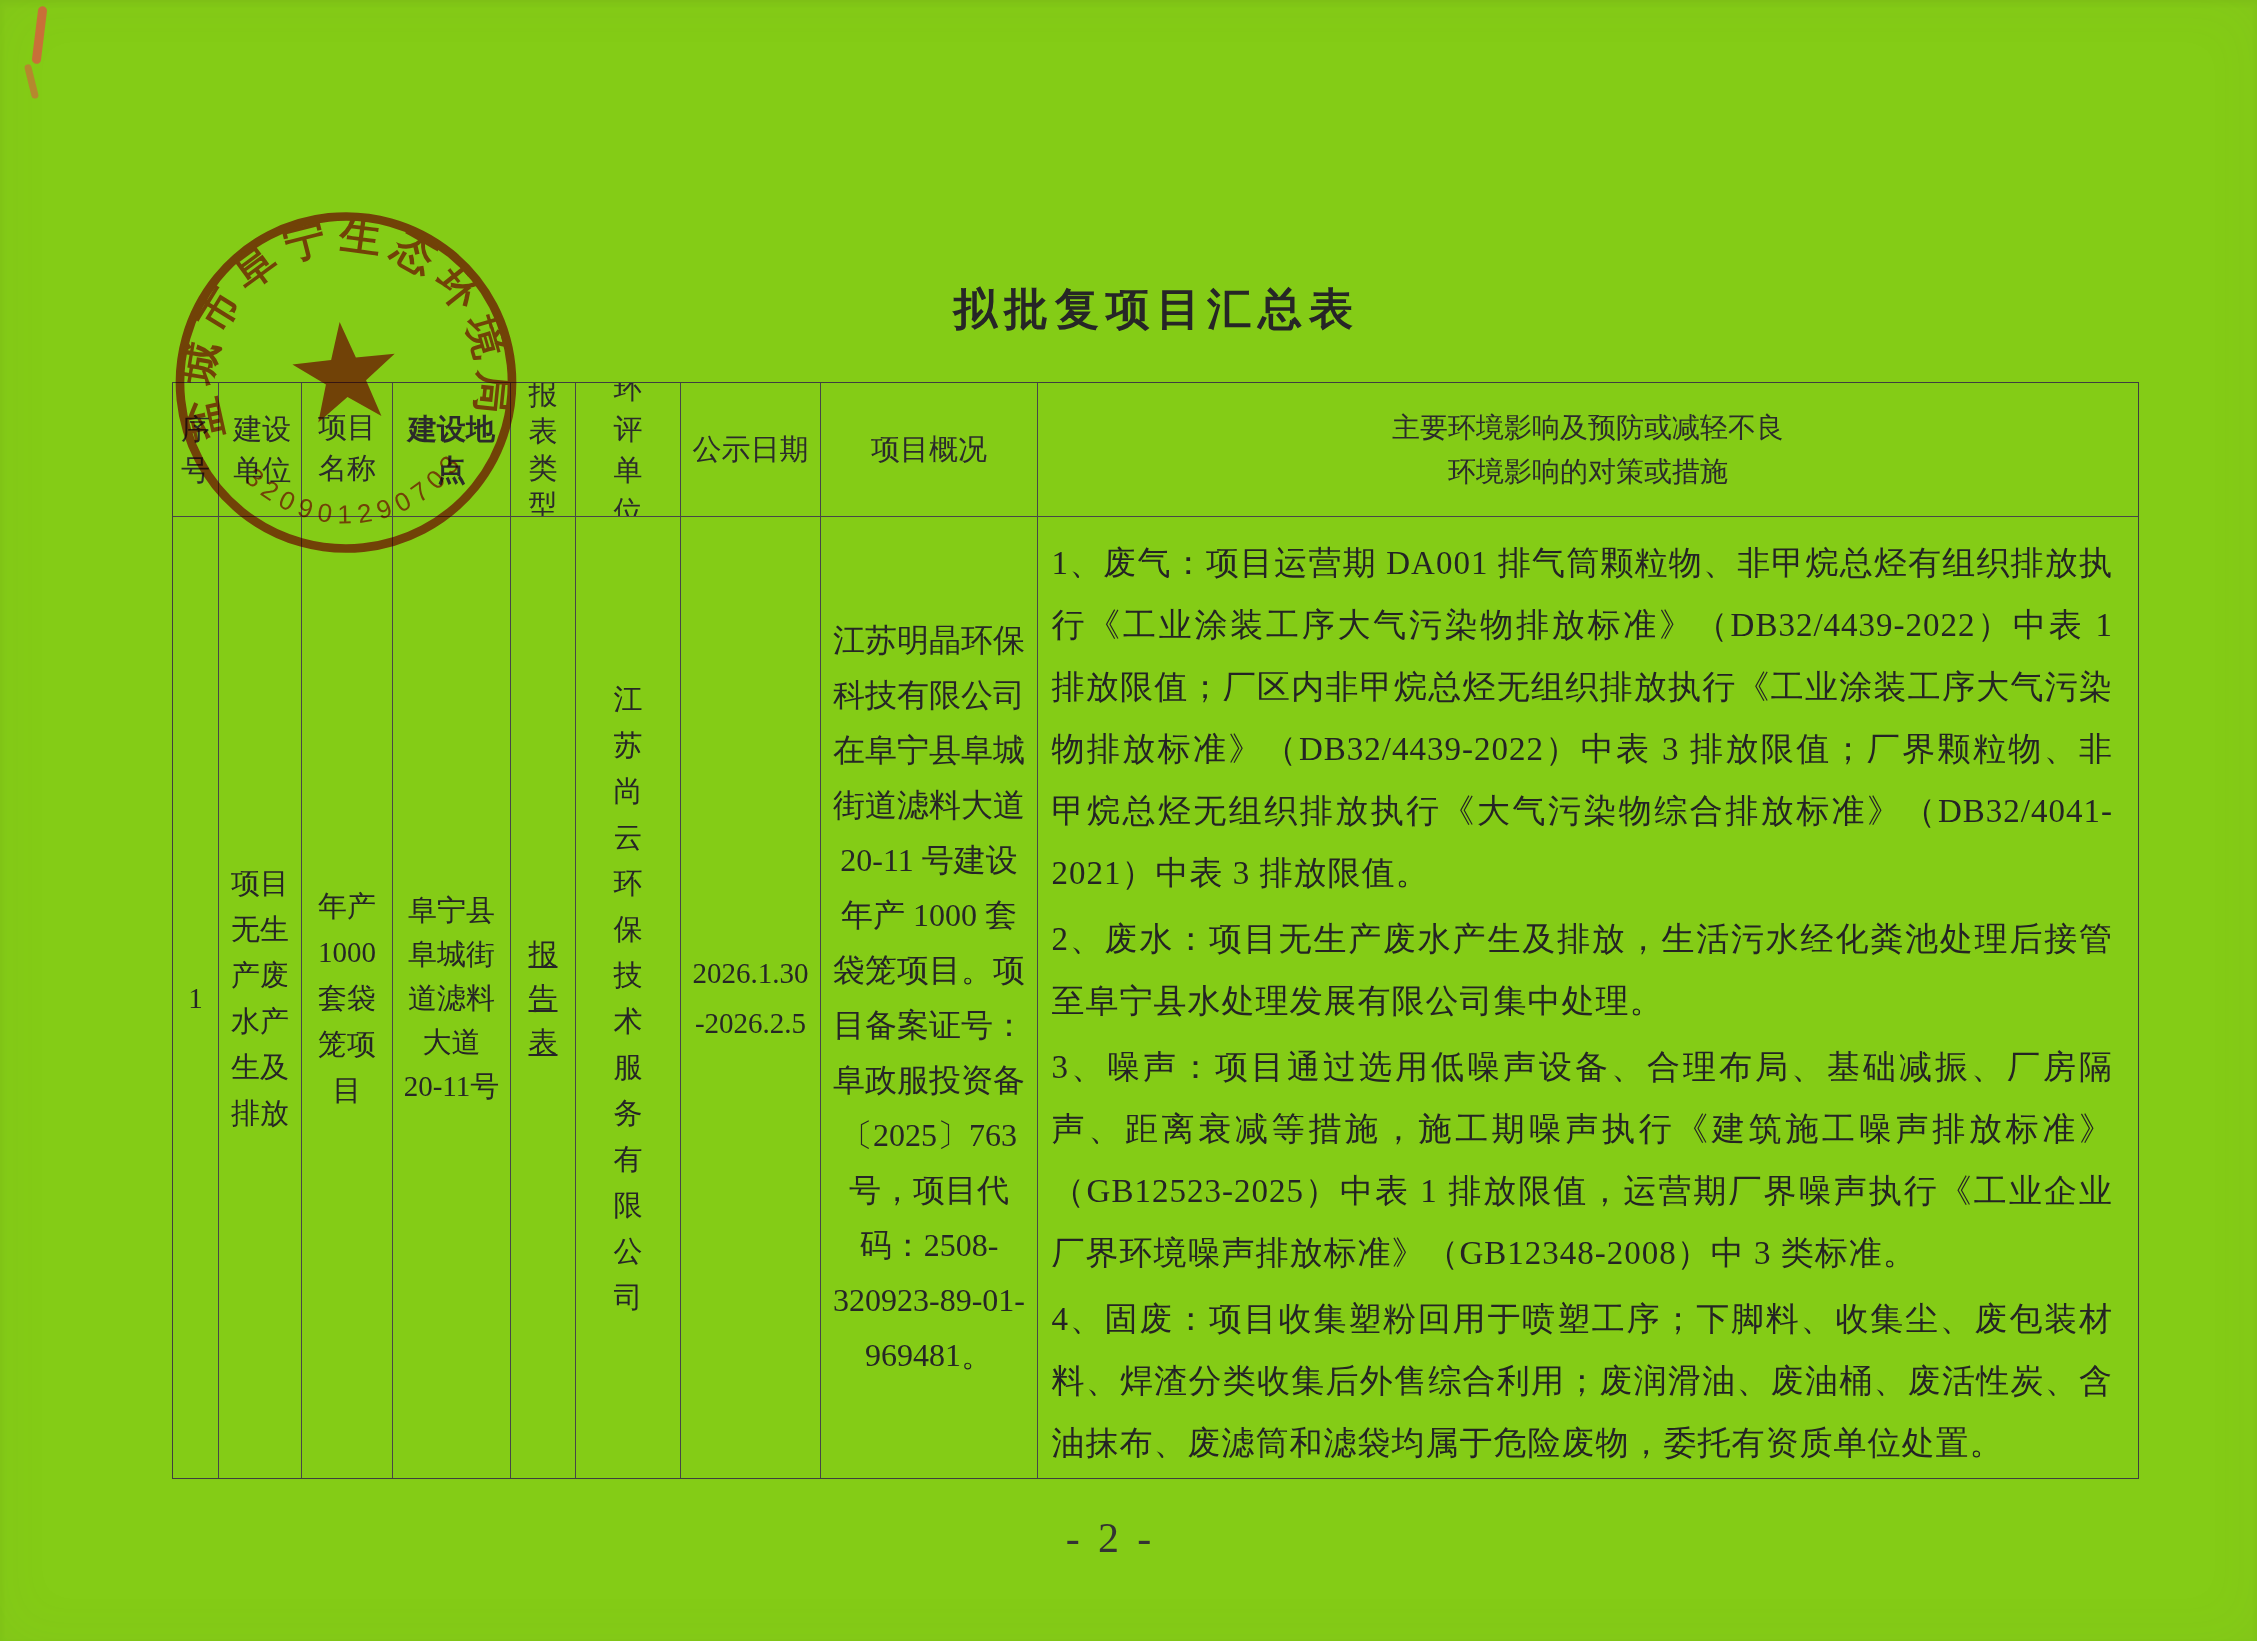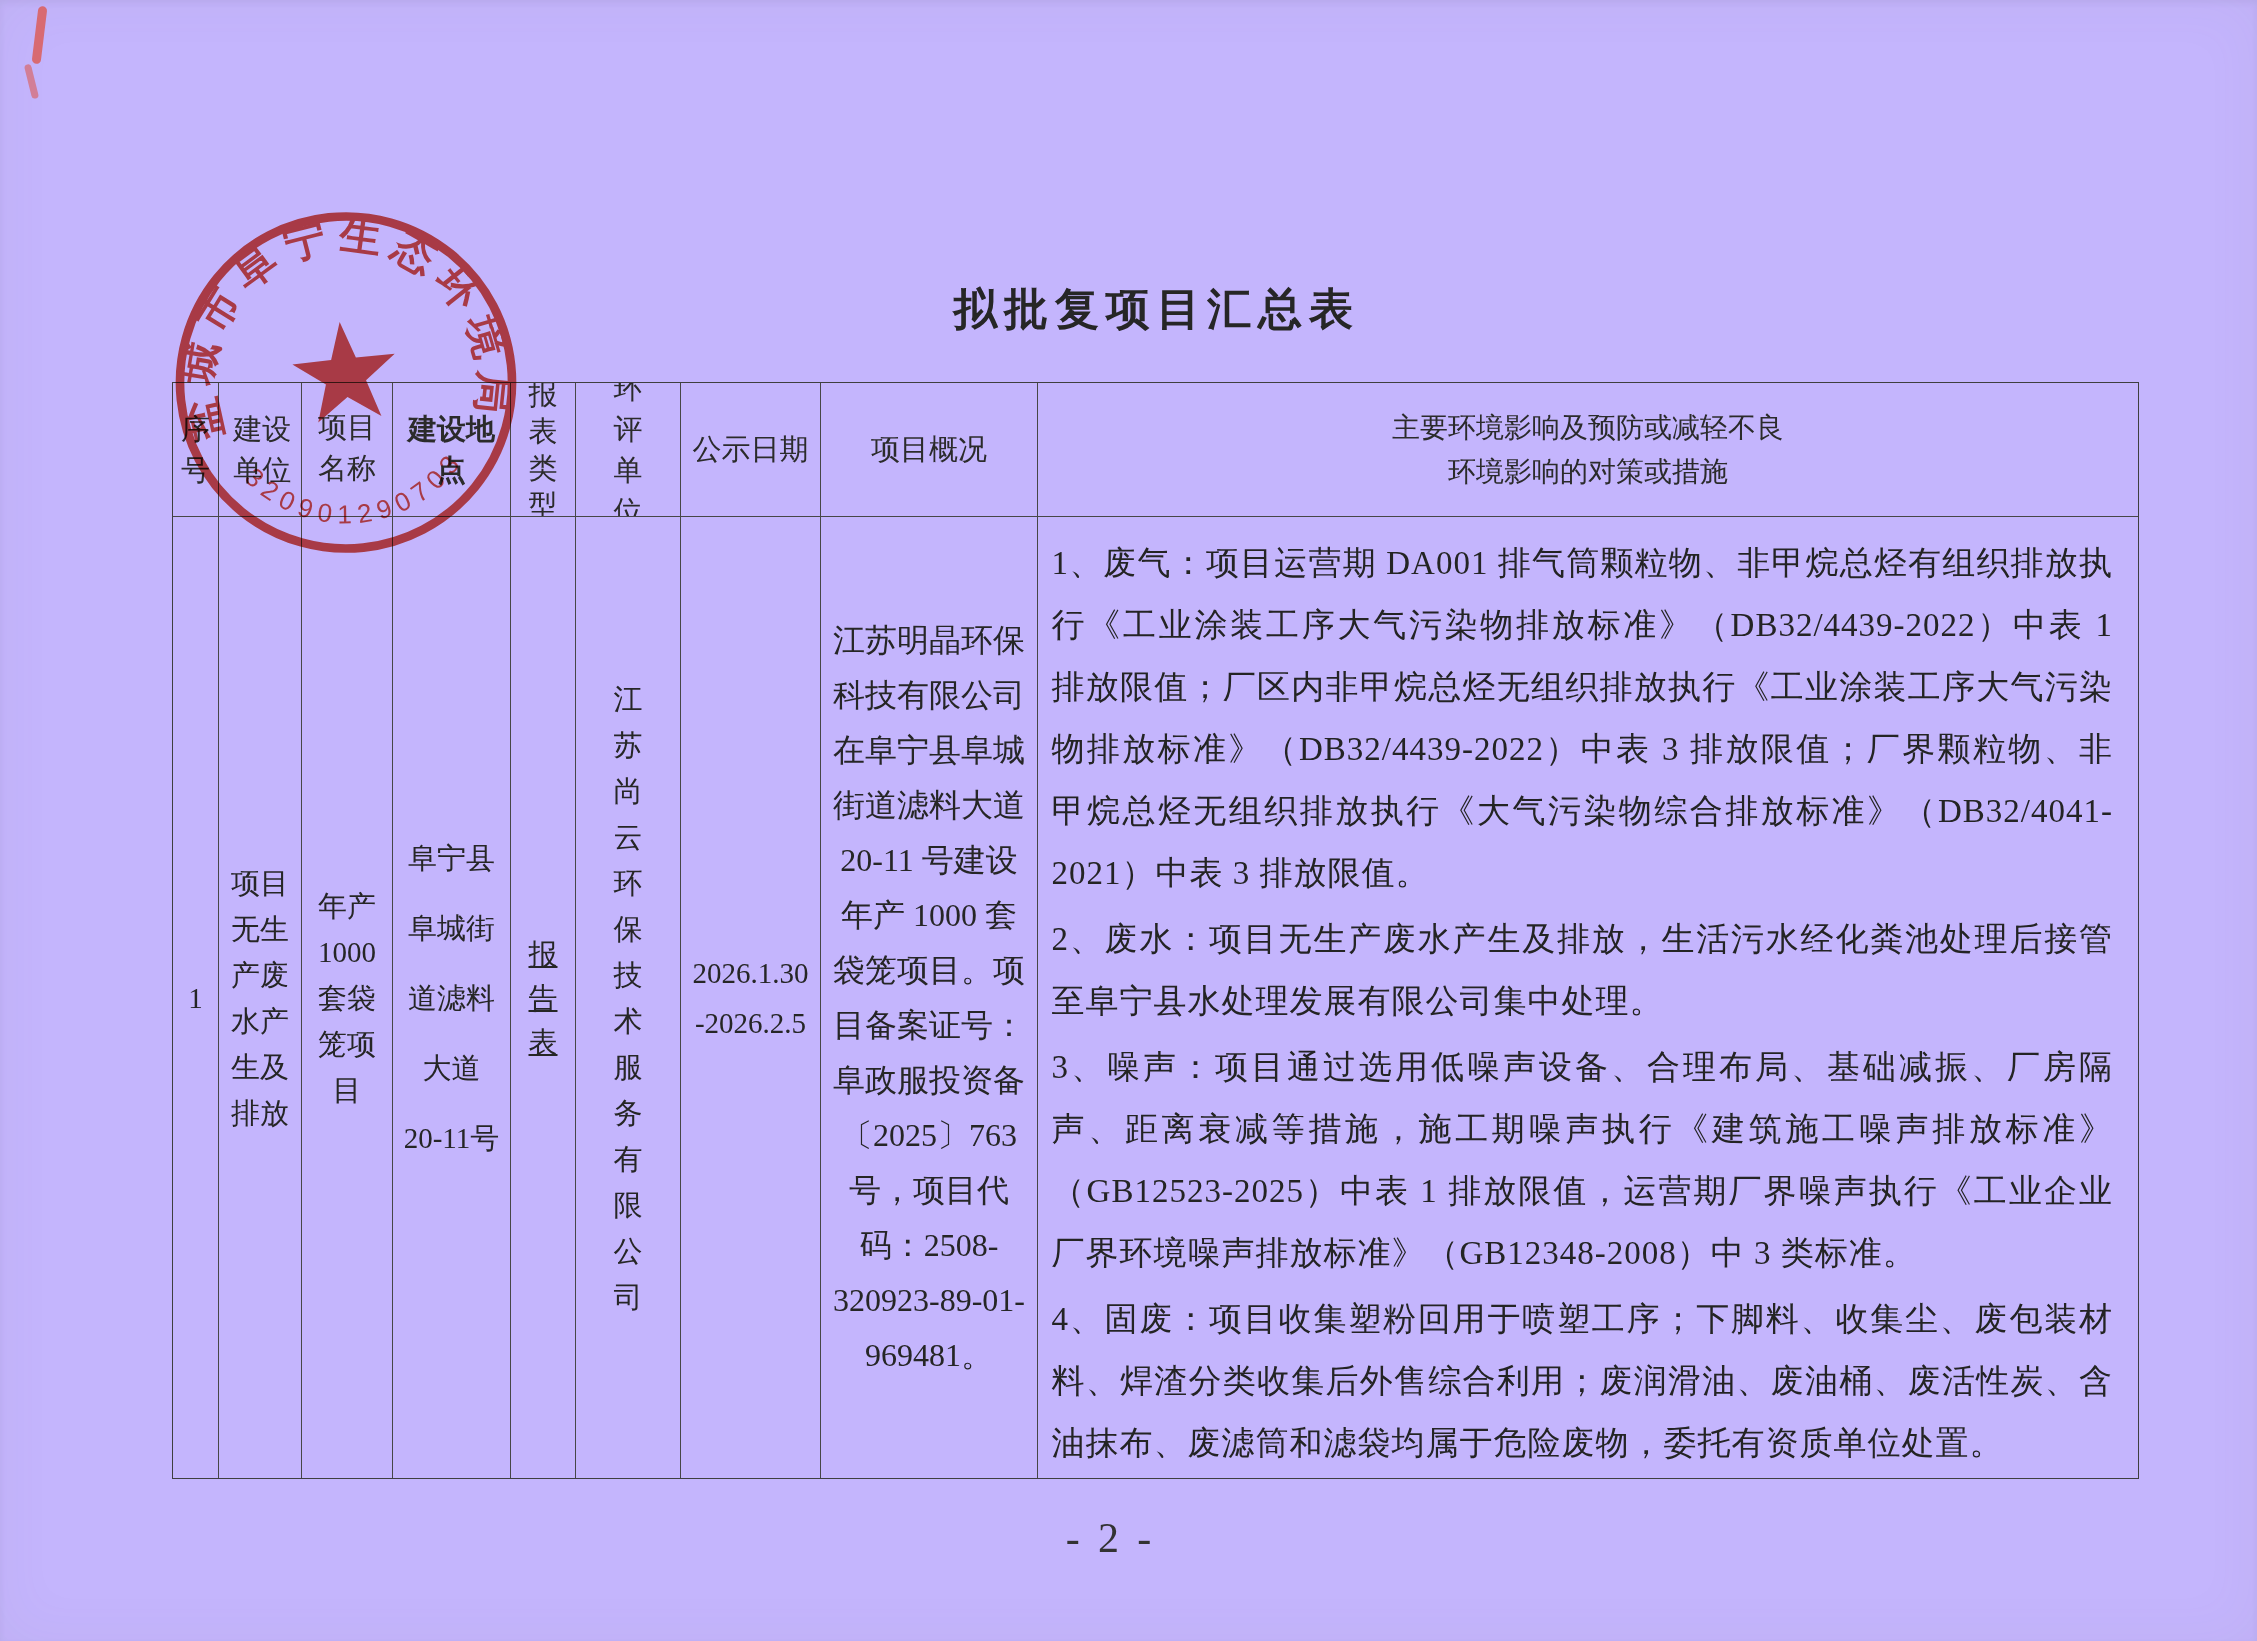--- a/index.html
+++ b/index.html
@@ -3,21 +3,21 @@
 <meta charset="utf-8">
 <style>
   html,body{margin:0;padding:0;}
   body{
     width:2257px;height:1641px;
     background:#e9e7e2;
     font-family:"Liberation Serif","DejaVu Serif",serif;
   }
   .page{
     position:relative;width:2257px;height:1641px;overflow:hidden;
-    background:#c4b5fd;
+    background:#84cc16;
     box-shadow:inset 0 0 58px rgba(120,110,90,.06), inset 0 2.9px 7.7px rgba(0,0,0,.05);
     color:#2d2d2d;
   }
   
   .streak1{position:absolute;left:35px;top:5.8px;width:8.7px;height:58px;background:#df5244;opacity:.75;border-radius:4.8px;transform:rotate(7deg);}
   .streak2{position:absolute;left:28px;top:64px;width:6.8px;height:35px;background:#df5244;opacity:.55;border-radius:3.9px;transform:rotate(-14deg);}
 
   .title{
     position:absolute;left:174px;top:280px;width:1965px;margin:0;
     text-align:center;font-size:44px;font-weight:700;letter-spacing:6.8px;
@@ -50,21 +50,21 @@
   .th-project{padding:0 15.4px;font-family:Liberation Mono, monospace;}
   .th-location{padding:0 9.7px;font-weight:bold;}
   .th-report{padding:0 17.4px;line-height:37px;}
   .th-eia{padding:0 25px;}
   .th-date{padding:0 1.9px;}
   .th-measures{white-space:pre-line;font-size:28px;line-height:44px;}
 
   .d{line-height:46px;color:#262626;}
   .td-builder{padding:0 11.6px;}
   .td-project{padding:0 14.5px;}
-  .td-location{padding:0 10.6px;line-height:70px;}
+  .td-location{padding:0 10.6px;line-height:44px;}
   .td-report{padding:0 17.4px;line-height:44px;text-decoration:underline;}
   .td-eia{padding:0 24px;}
   .td-date{white-space:pre-line;font-size:29px;line-height:50px;}
   .td-overview{padding:0 8.7px;font-size:32px;line-height:55px;}
 
   .td-measures{
     display:block;text-align:justify;text-justify:inter-character;
     padding:15.4px 25px 0 13.5px;
     font-size:33px;line-height:62px;letter-spacing:1px;
     color:#242424;

